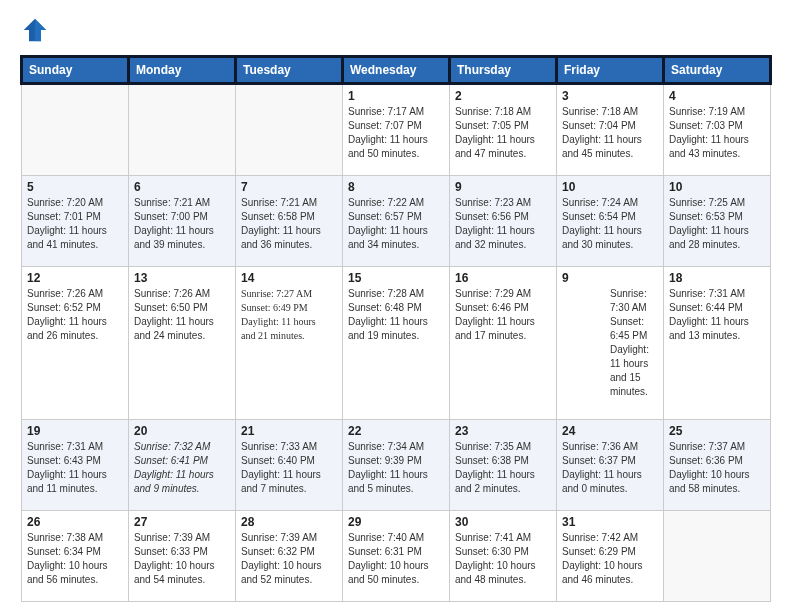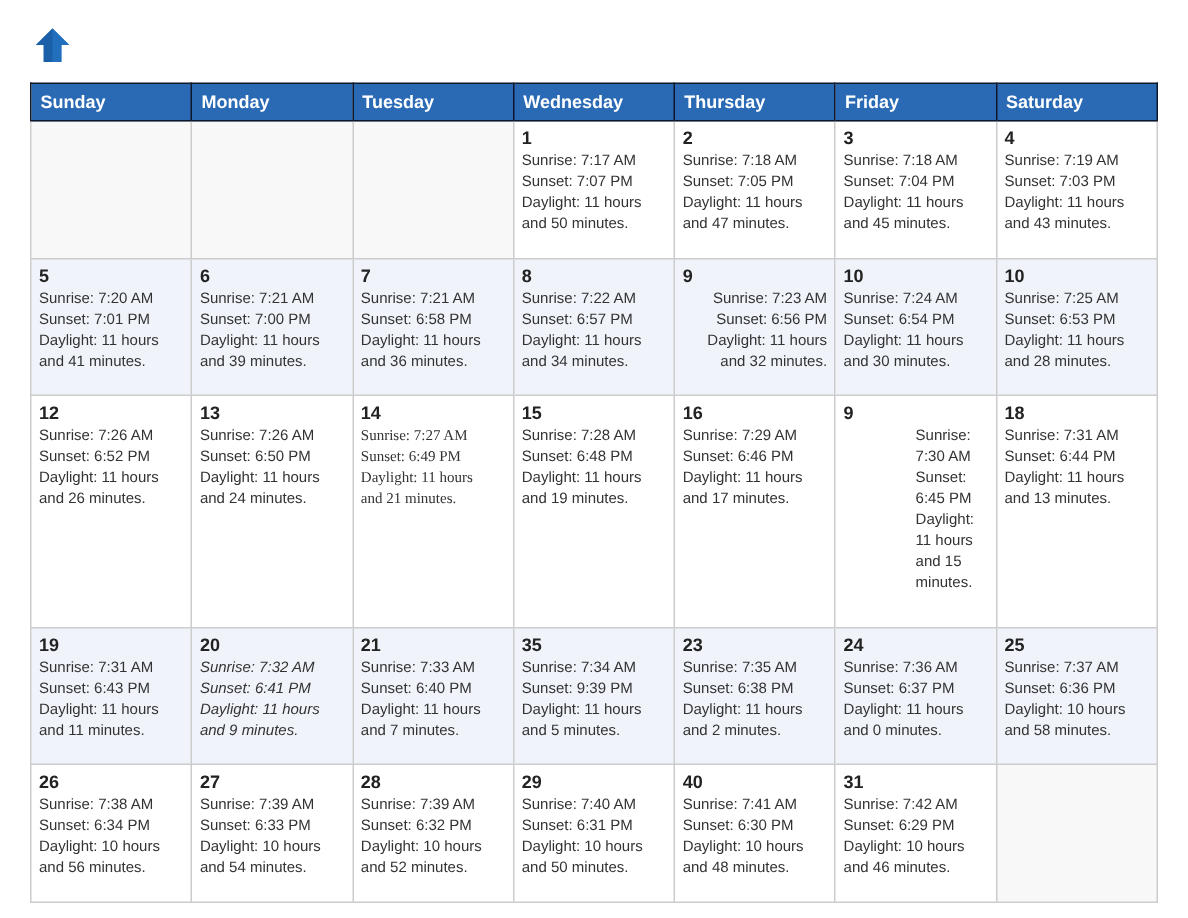--- a/index.html
+++ b/index.html
@@ -59,21 +59,21 @@
       border-collapse: collapse;
       width: 100%;
       table-layout: fixed;
     }
     .calendar th {
       background-color: #2a6ab5;
       color: #fff;
       text-align: left;
       padding: 5px 6px;
       font-size: 12px;
-      border: 1px solid #0f172a;
+      border: 3px solid #0f172a;
     }
     .calendar td {
       border: 1px solid #ccc;
       vertical-align: top;
       padding: 4px 5px;
       font-size: 10px;
       color: #333;
       background: #fff;
       height: 80px;
     }
@@ -186,21 +186,21 @@
           </td>
           <td>
             <div class="cell-date">8</div>
             <div class="cell-info" style="white-space: pre-line;">Sunrise: 7:22 AM
 Sunset: 6:57 PM
 Daylight: 11 hours
 and 34 minutes.</div>
           </td>
           <td>
             <div class="cell-date">9</div>
-            <div class="cell-info" style="white-space: pre-line; text-align: right;">Sunrise: 7:23 AM
+            <div class="cell-info" style="white-space: pre-line;">Sunrise: 7:23 AM
 Sunset: 6:56 PM
 Daylight: 11 hours
 and 32 minutes.</div>
           </td>
           <td>
             <div class="cell-date">10</div>
             <div class="cell-info" style="white-space: pre-line;">Sunrise: 7:24 AM
 Sunset: 6:54 PM
 Daylight: 11 hours
 and 30 minutes.</div>
@@ -280,21 +280,21 @@
 and 9 minutes.</div>
           </td>
           <td>
             <div class="cell-date">21</div>
             <div class="cell-info" style="white-space: pre-line;">Sunrise: 7:33 AM
 Sunset: 6:40 PM
 Daylight: 11 hours
 and 7 minutes.</div>
           </td>
           <td>
-            <div class="cell-date">35</div>
+            <div class="cell-date">22</div>
             <div class="cell-info" style="white-space: pre-line;">Sunrise: 7:34 AM
 Sunset: 9:39 PM
 Daylight: 11 hours
 and 5 minutes.</div>
           </td>
           <td>
             <div class="cell-date">23</div>
             <div class="cell-info" style="white-space: pre-line;">Sunrise: 7:35 AM
 Sunset: 6:38 PM
 Daylight: 11 hours
@@ -338,21 +338,21 @@
 and 52 minutes.</div>
           </td>
           <td>
             <div class="cell-date">29</div>
             <div class="cell-info" style="white-space: pre-line;">Sunrise: 7:40 AM
 Sunset: 6:31 PM
 Daylight: 10 hours
 and 50 minutes.</div>
           </td>
           <td>
-            <div class="cell-date">40</div>
+            <div class="cell-date">30</div>
             <div class="cell-info" style="white-space: pre-line;">Sunrise: 7:41 AM
 Sunset: 6:30 PM
 Daylight: 10 hours
 and 48 minutes.</div>
           </td>
           <td>
             <div class="cell-date">31</div>
             <div class="cell-info" style="white-space: pre-line;">Sunrise: 7:42 AM
 Sunset: 6:29 PM
 Daylight: 10 hours

